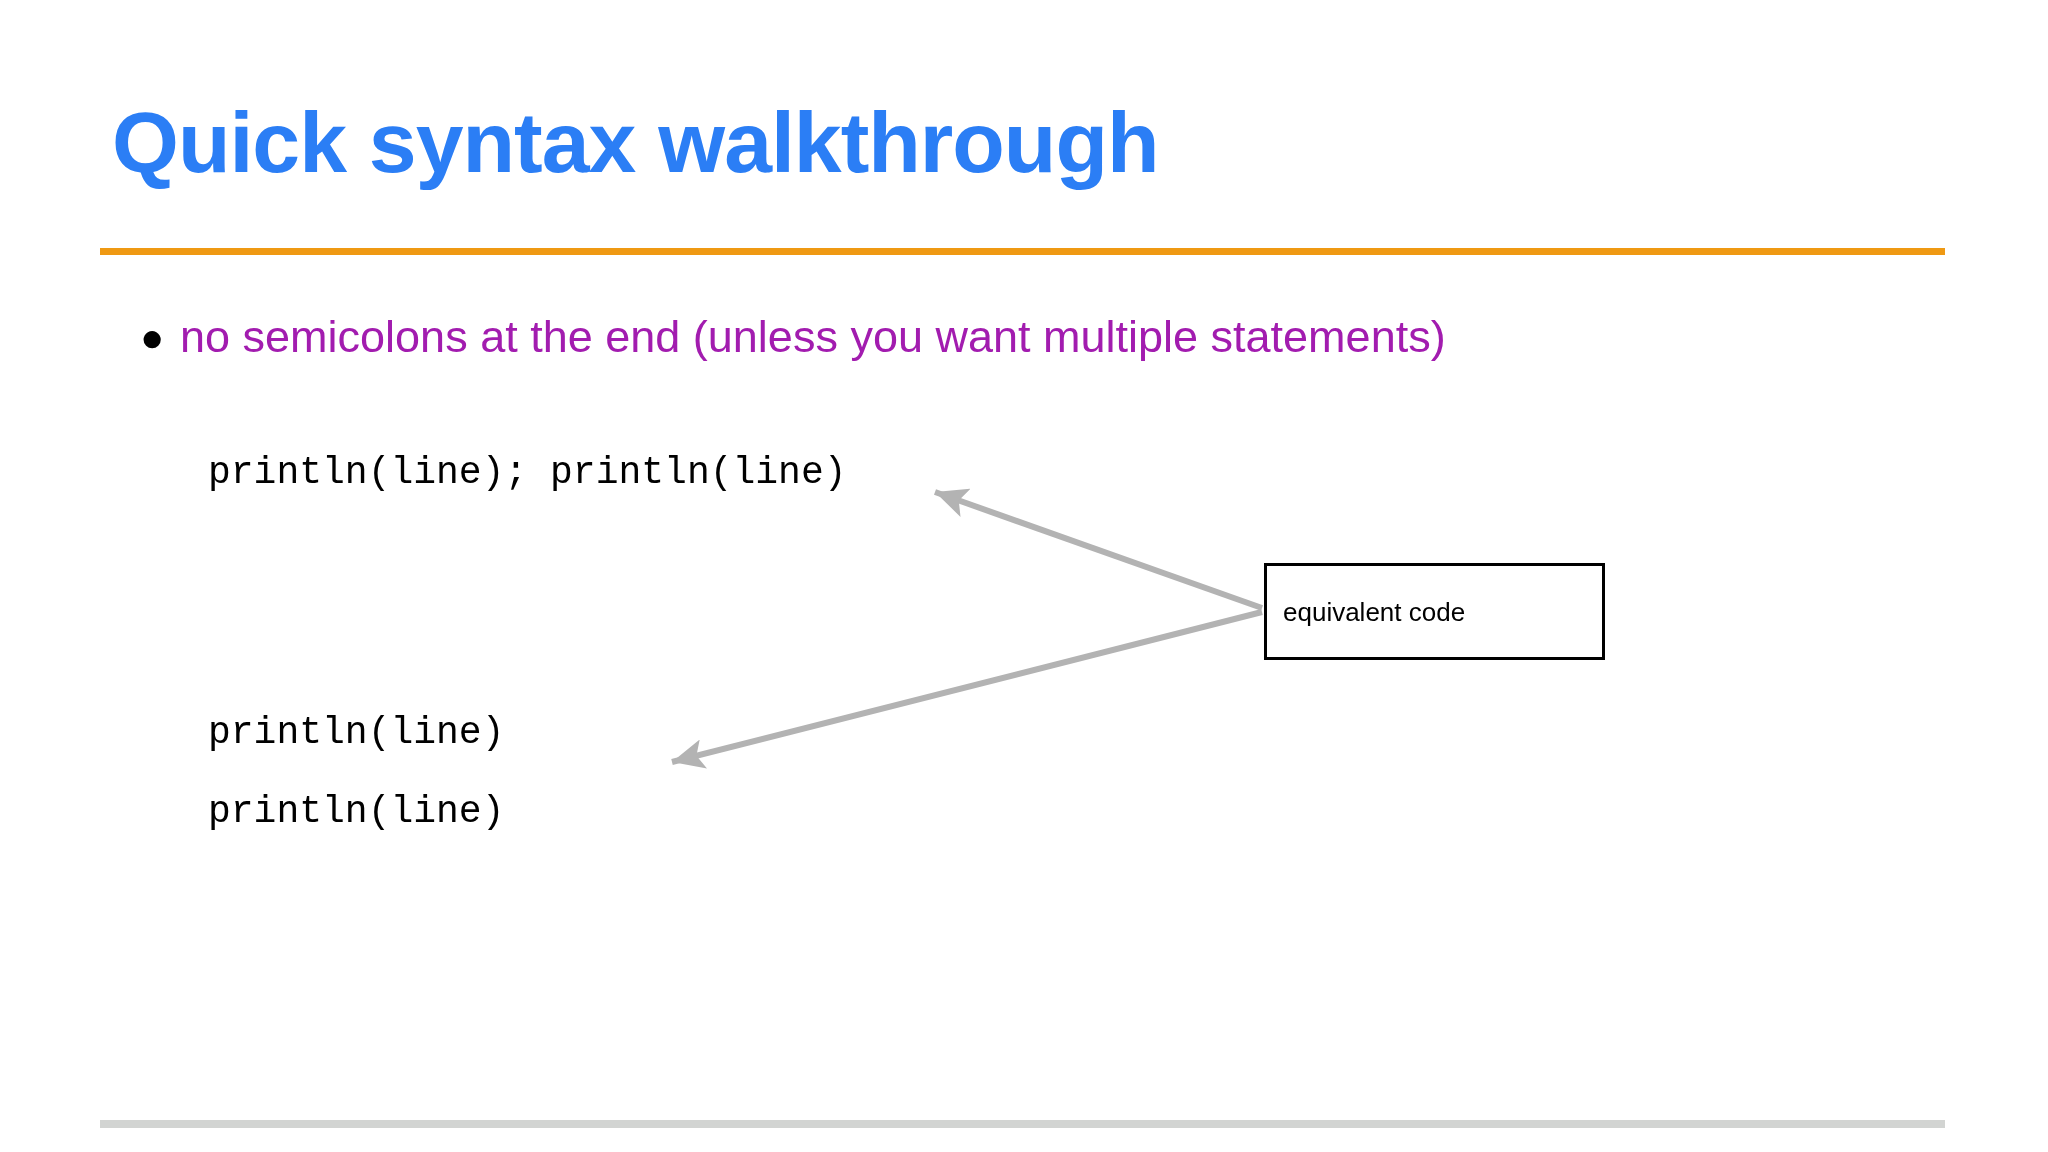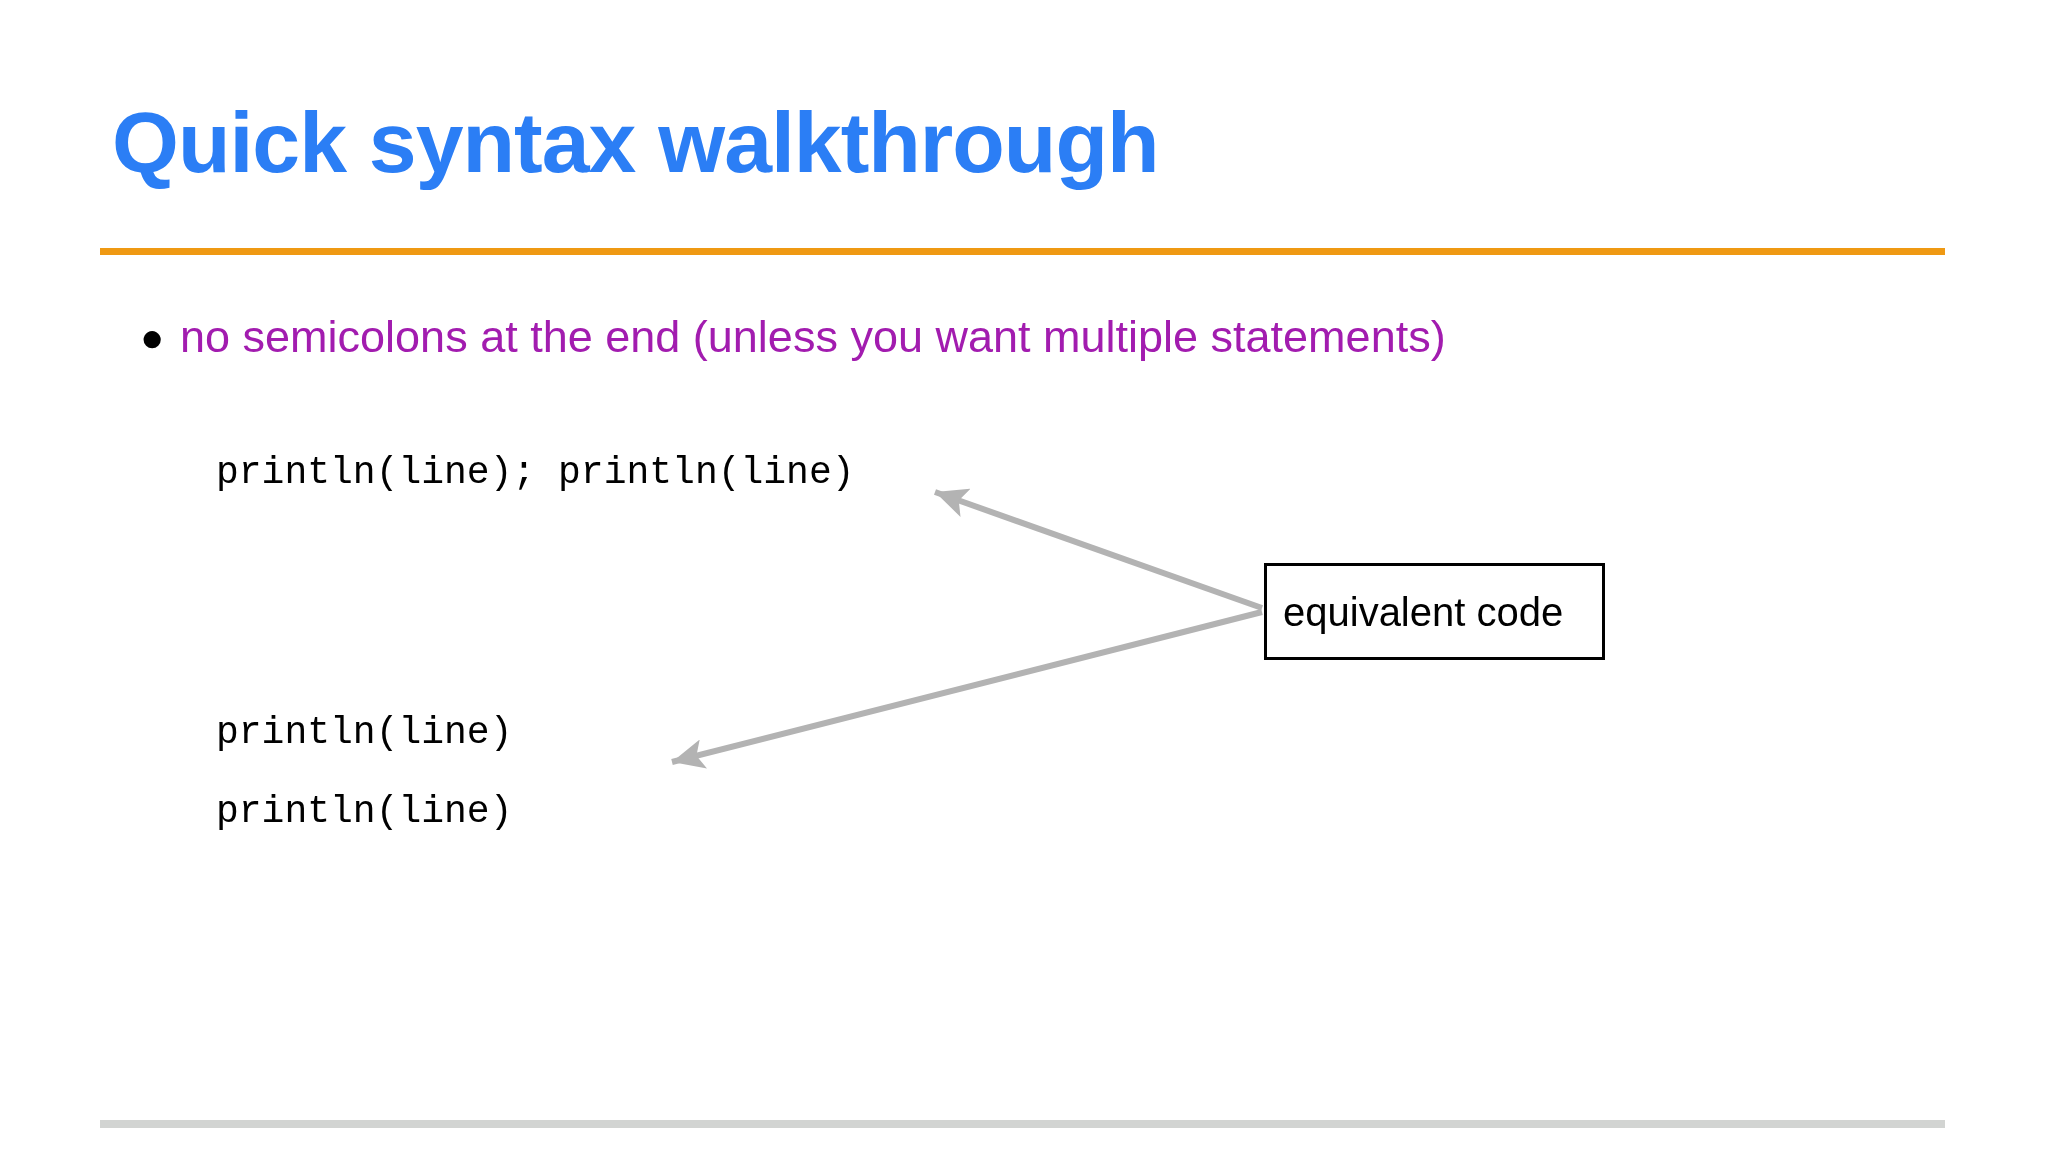--- a/index.html
+++ b/index.html
@@ -76,21 +76,21 @@
     font-family: "Liberation Sans", sans-serif;
     font-size: 45px;
     line-height: 54px;
     color: #a21caf;
     white-space: nowrap;
   }
 
   
   .code-line {
     position: absolute;
-    left: 216px;
+    left: 208px;
     font-family: "Liberation Mono", "DejaVu Sans Mono", monospace;
     font-size: 38px;
     line-height: 44px;
     color: #000000;
     white-space: pre;
   }
   #code-line-0 { top: 451px; }
   #code-line-1 { top: 711px; }
   #code-line-2 { top: 790px; }
 
@@ -103,21 +103,21 @@
     height: 97px;
     border: 3px solid #000000;
     box-sizing: border-box;
     background: #ffffff;
     display: flex;
     align-items: center;
     justify-content: flex-start;
   }
   #callout-label {
     font-family: "Liberation Sans", sans-serif;
-    font-size: 40px;
+    font-size: 26px;
     line-height: 46px;
     color: #000000;
     padding-left: 16px;
     white-space: nowrap;
   }
 
   
   #arrow-layer {
     position: absolute;
     left: 0;

